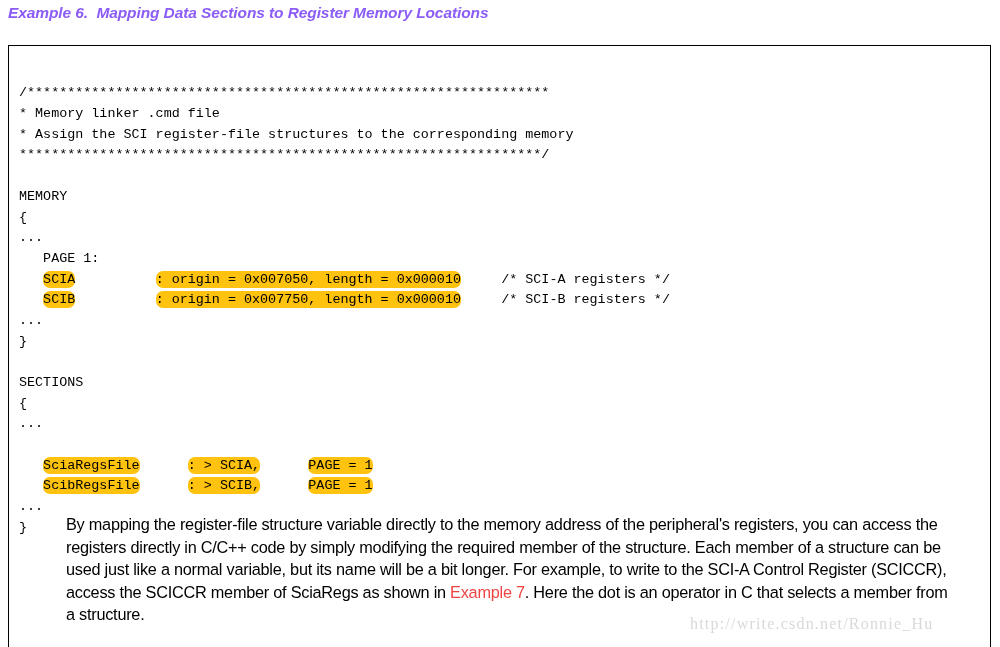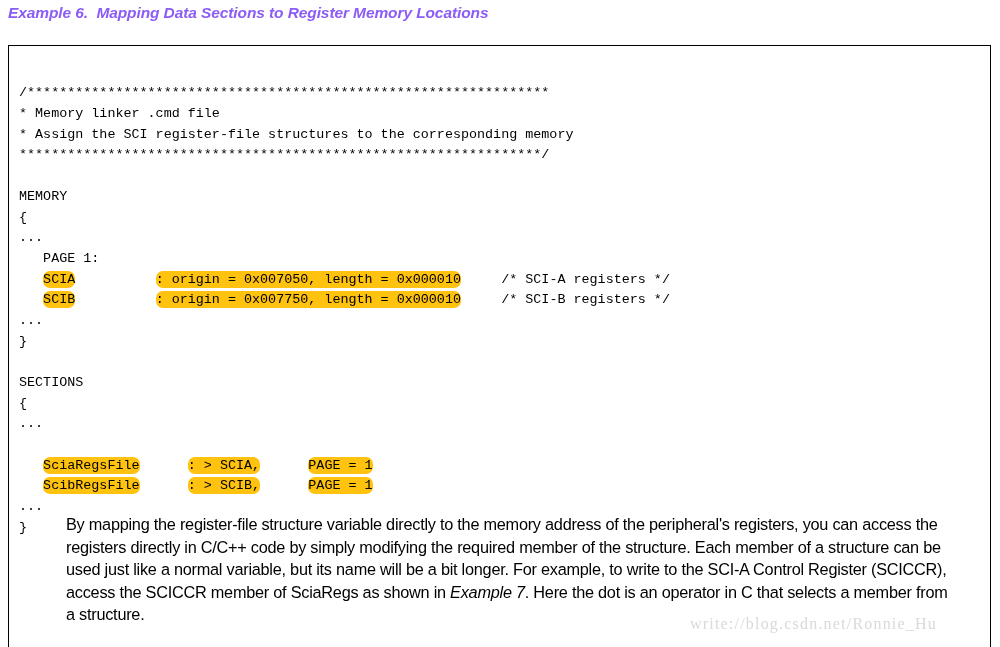--- a/index.html
+++ b/index.html
@@ -76,23 +76,22 @@
     width: 890px;
     font-family: "Liberation Sans", sans-serif;
     font-size: 16.3px;
     line-height: 22.6px;
     color: #000000;
     letter-spacing: -0.25px;
   }
   #explanation .it {
   }
   #explanation .lnk {
-    color: #000000;
+    color: #ef4444;
     text-decoration: none;
-    font-style: italic;
   }
 
   
   #watermark {
     position: absolute;
     left: 690px;
     top: 615px;
     font-family: "Liberation Serif", "DejaVu Serif", serif;
     font-size: 16px;
     color: #d9d9d9;
@@ -109,13 +108,13 @@
 <div id="example-panel">
 
   <pre id="code-listing"><span class="ln"><span>/*****************************************************************</span></span><span class="ln"><span>* Memory linker .cmd file</span></span><span class="ln"><span>* Assign the SCI register-file structures to the corresponding memory</span></span><span class="ln"><span>*****************************************************************/</span></span><span class="ln"><span> </span></span><span class="ln"><span>MEMORY</span></span><span class="ln"><span>{</span></span><span class="ln"><span>...</span></span><span class="ln"><span>   PAGE 1:</span></span><span class="ln"><span>   </span><span class="hl" style="background: rgb(255, 194, 14);">SCIA</span><span>          </span><span class="hl" style="background: rgb(255, 194, 14);">: origin = 0x007050, length = 0x000010</span><span>     /* SCI-A registers */</span></span><span class="ln"><span>   </span><span class="hl" style="background: rgb(255, 194, 14);">SCIB</span><span>          </span><span class="hl" style="background: rgb(255, 194, 14);">: origin = 0x007750, length = 0x000010</span><span>     /* SCI-B registers */</span></span><span class="ln"><span>...</span></span><span class="ln"><span>}</span></span><span class="ln"><span> </span></span><span class="ln"><span>SECTIONS</span></span><span class="ln"><span>{</span></span><span class="ln"><span>...</span></span><span class="ln"><span> </span></span><span class="ln"><span>   </span><span class="hl" style="background: rgb(255, 194, 14);">SciaRegsFile</span><span>      </span><span class="hl" style="background: rgb(255, 194, 14);">: &gt; SCIA,</span><span>      </span><span class="hl" style="background: rgb(255, 194, 14);">PAGE = 1</span></span><span class="ln"><span>   </span><span class="hl" style="background: rgb(255, 194, 14);">ScibRegsFile</span><span>      </span><span class="hl" style="background: rgb(255, 194, 14);">: &gt; SCIB,</span><span>      </span><span class="hl" style="background: rgb(255, 194, 14);">PAGE = 1</span></span><span class="ln"><span>...</span></span><span class="ln"><span>}</span></span></pre>
 
   <div id="explanation">
     <span>By mapping the register-file structure variable directly to the memory address of the peripheral's registers, you can access the registers directly in C/C++ code by simply modifying the required member of the structure. Each member of a structure can be used just like a normal variable, but its name will be a bit longer. For example, to write to the SCI-A Control Register (SCICCR), access the SCICCR member of </span><span class="it">SciaRegs</span><span> as shown in </span><a class="lnk" href="#">Example 7</a><span>. Here the dot is an operator in C that selects a member from a structure.</span>
   </div>
 
 </div>
 
-<div id="watermark">write://blog.csdn.net/Ronnie_Hu</div>
+<div id="watermark">http://write.csdn.net/Ronnie_Hu</div>
 
 </body></html>

